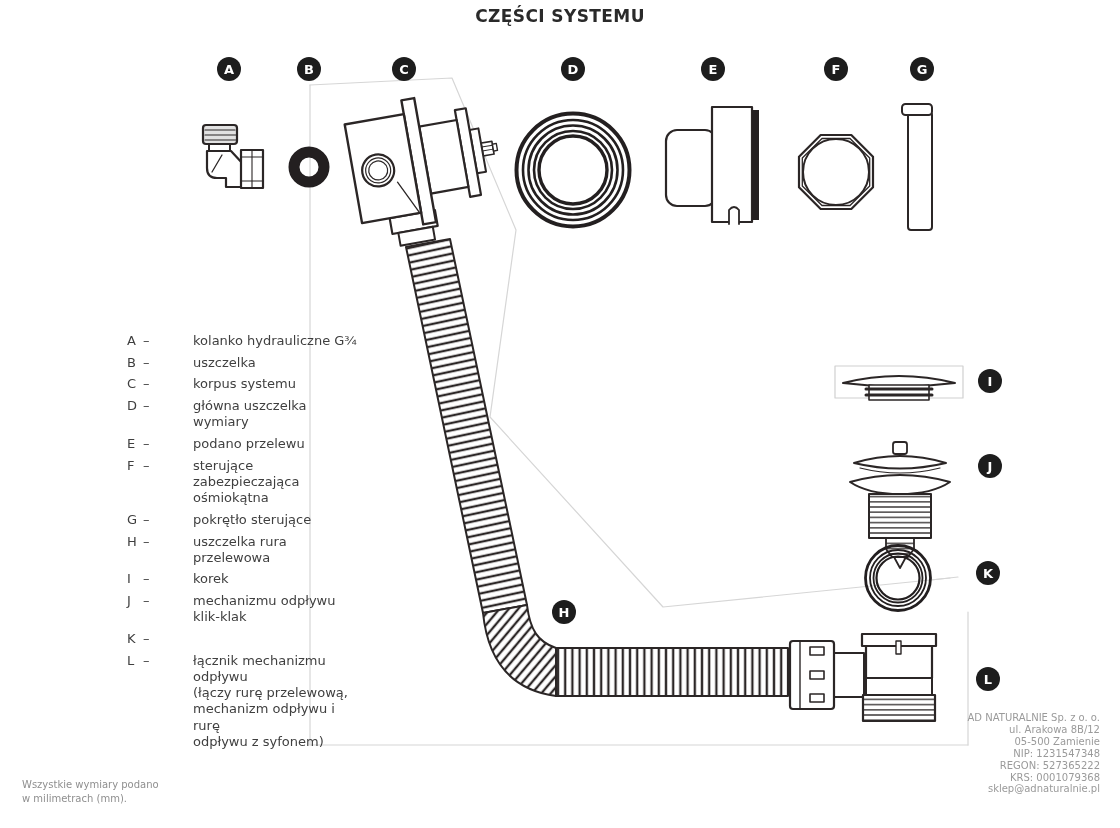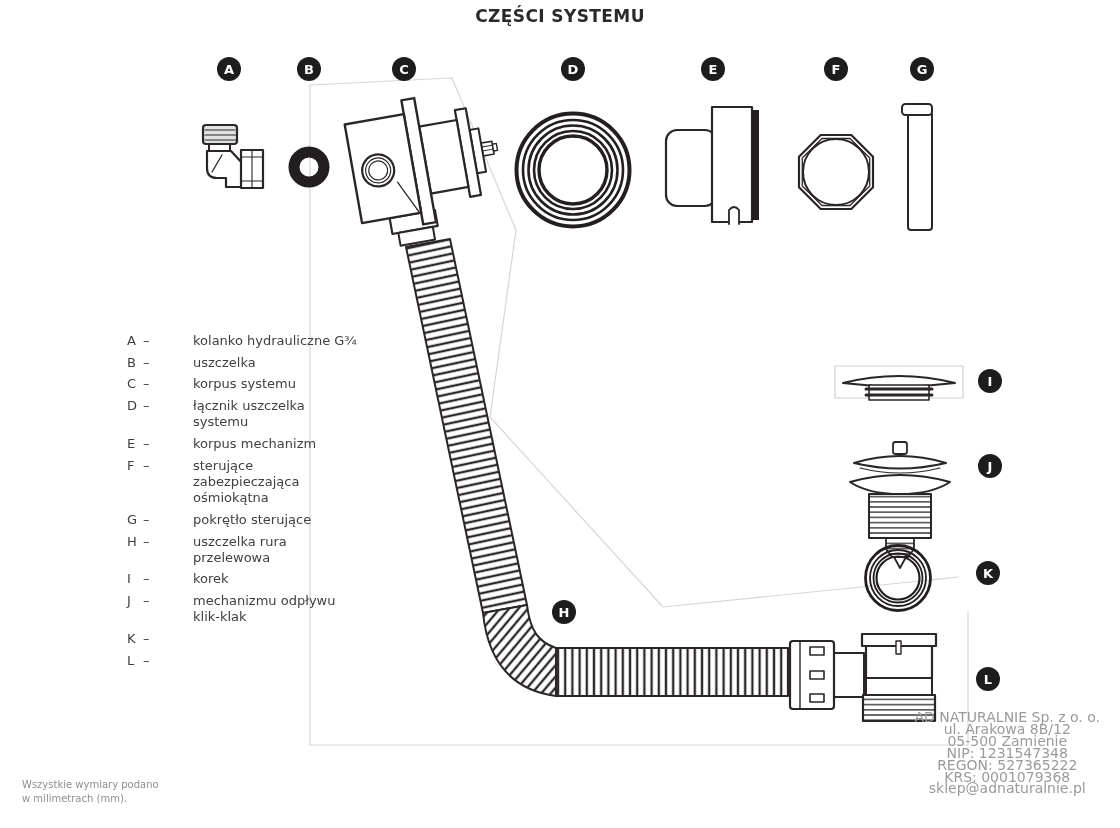--- a/index.html
+++ b/index.html
@@ -12,22 +12,22 @@
          color:#fff;font-size:13px;font-weight:700;display:flex;align-items:center;
          justify-content:center;line-height:1;}
   .legend{position:absolute;left:127px;top:333px;width:232px;color:#3f3f3f;font-size:13px;}
   .lrow{display:flex;margin-bottom:5.5px;line-height:16.2px;}
   .lrow.xgap{margin-top:3px;}
   .ll{width:16px;flex:none;}
   .ld{width:17px;flex:none;}
   .lt{flex:1;white-space:pre-line;margin-left:33px;}
   .note-left{position:absolute;left:22px;top:778px;font-size:10px;line-height:14px;
              color:#8f8f8f;white-space:pre-line;}
-  .note-right{position:absolute;right:20px;top:712px;font-size:14px;line-height:11.9px;
-              color:#9a9a9a;text-align:center;white-space:pre-line;}
+  .note-right{position:absolute;right:20px;top:712px;font-size:10px;line-height:11.9px;
+              color:#9a9a9a;text-align:right;white-space:pre-line;}
 </style>
 </head>
 <body>
 
 <div id="stage">
 
   <div class="title">CZĘŚCI SYSTEMU</div>
 
   <svg class="art" viewBox="0 0 1120 828" stroke-linejoin="round" stroke-linecap="round">
     <defs>
@@ -190,26 +190,26 @@
         <span class="lt">uszczelka</span>
       </div>
     <div class="lrow">
         <span class="ll">C</span>
         <span class="ld">–</span>
         <span class="lt">korpus systemu</span>
       </div>
     <div class="lrow">
         <span class="ll">D</span>
         <span class="ld">–</span>
-        <span class="lt">łącznik uszczelka systemu</span>
+        <span class="lt">główna uszczelka wymiary</span>
       </div>
     <div class="lrow">
         <span class="ll">E</span>
         <span class="ld">–</span>
-        <span class="lt">korpus mechanizm</span>
+        <span class="lt">podano przelewu</span>
       </div>
     <div class="lrow xgap">
         <span class="ll">F</span>
         <span class="ld">–</span>
         <span class="lt">sterujące zabezpieczająca
 ośmiokątna</span>
       </div>
     <div class="lrow">
         <span class="ll">G</span>
         <span class="ld">–</span>
@@ -230,20 +230,24 @@
         <span class="ld">–</span>
         <span class="lt">mechanizmu odpływu klik-klak</span>
       </div>
     <div class="lrow">
         <span class="ll">K</span>
         <span class="ld">–</span>
       </div>
     <div class="lrow">
         <span class="ll">L</span>
         <span class="ld">–</span>
+        <span class="lt">łącznik mechanizmu odpływu
+(łączy rurę przelewową,
+mechanizm odpływu i rurę
+odpływu z syfonem)</span>
       </div>
   </div>
 
   <div class="note-left">Wszystkie wymiary podano
 w milimetrach (mm).</div>
   <div class="note-right">AD NATURALNIE Sp. z o. o.
 ul. Arakowa 8B/12
 05-500 Zamienie
 NIP: 1231547348
 REGON: 527365222

